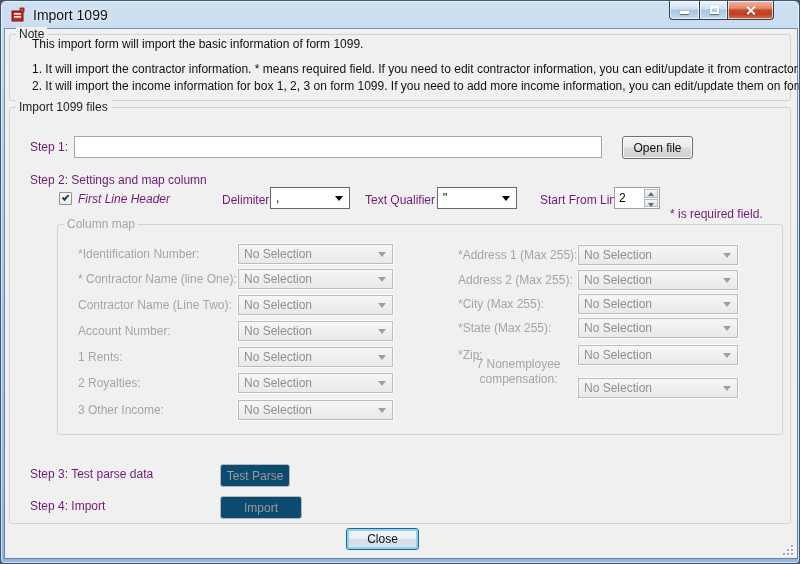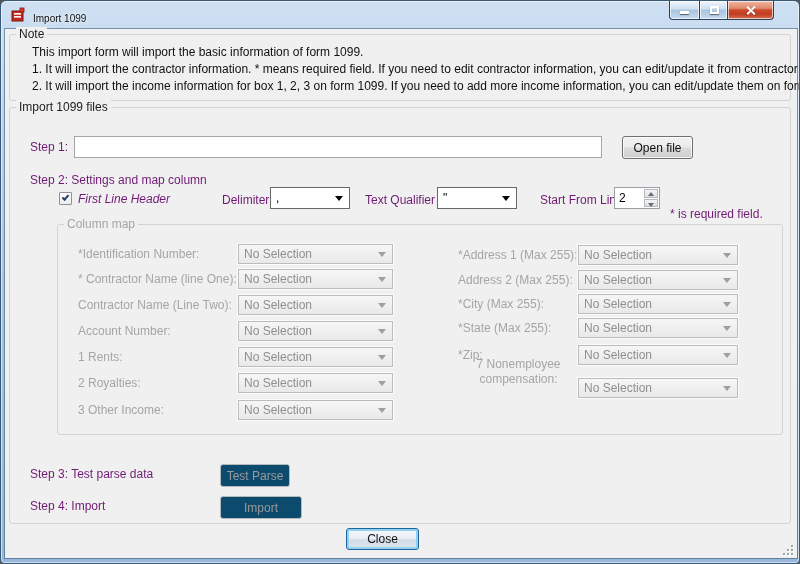--- a/index.html
+++ b/index.html
@@ -11,21 +11,21 @@
     position:relative; width:800px; height:564px;
     background:linear-gradient(180deg,#cfe0f2 0%,#b9d2ec 20%,#a3c2e2 60%,#96b7da 100%);
     border:1px solid #3a5976;
     border-radius:6px 6px 4px 4px;
     overflow:hidden;
     box-shadow:inset 0 0 0 1px rgba(255,255,255,.55);
   }
   .titlebar { position:absolute; left:0; top:0; width:100%; height:28px; }
   .app-icon { position:absolute; left:9px; top:6px; width:16px; height:16px; }
   .title-text {
-    position:absolute; left:32px; top:12px; font-size:10px; color:#111;
+    position:absolute; left:32px; top:6px; font-size:14px; color:#111;
     text-shadow:0 0 3px #eaf3fc, 0 0 6px #eaf3fc;
   }
   .winbtns { position:absolute; right:25px; top:0; height:19px; display:flex; }
   .winbtn {
     height:19px; border:1px solid #2e4257; border-top:none;
     background:linear-gradient(180deg,#eef5fc 0%,#cfdff1 45%,#a9c4de 50%,#c3daf1 100%);
     position:relative; box-shadow:inset 0 0 0 1px rgba(255,255,255,.65);
   }
   .winbtn.min { width:30px; border-radius:0 0 0 4px; border-right:none; }
   .winbtn.max { width:29px; border-radius:0; }
@@ -170,21 +170,21 @@
         <span class="glyph-x"></span>
       </div>
     </div>
   </div>
 
   <div class="client">
 
     <div class="groupbox" id="note-box">
       <span class="legend"></span>
       <span class="legend" style="left:6px;">Note</span>
-      <div class="note-line" style="top:10px;">This import form will import the basic information of form 1099.</div>
+      <div class="note-line" style="top:2px;">This import form will import the basic information of form 1099.</div>
       <div class="note-line" style="top:27px;">1. It will import the contractor information. * means required field. If you need to edit contractor information, you can edit/update it from contractor list.</div>
       <div class="note-line" style="top:44px;">2. It will import the income information for box 1, 2, 3 on form 1099. If you need to add more income information, you can edit/update them on form 1099 directly.</div>
     </div>
 
     <div class="groupbox" id="import-box">
       <span class="legend">Import 1099 files</span>
 
       <div class="lbl" style="left:20px; top:32px;">Step 1:</div>
       <input class="textbox" style="left: 64px; top: 28px; width: 528px; height: 22px;" value="">
       <div class="btn" style="left:612px; top:28px; width:71px; height:23px;">Open file</div>

